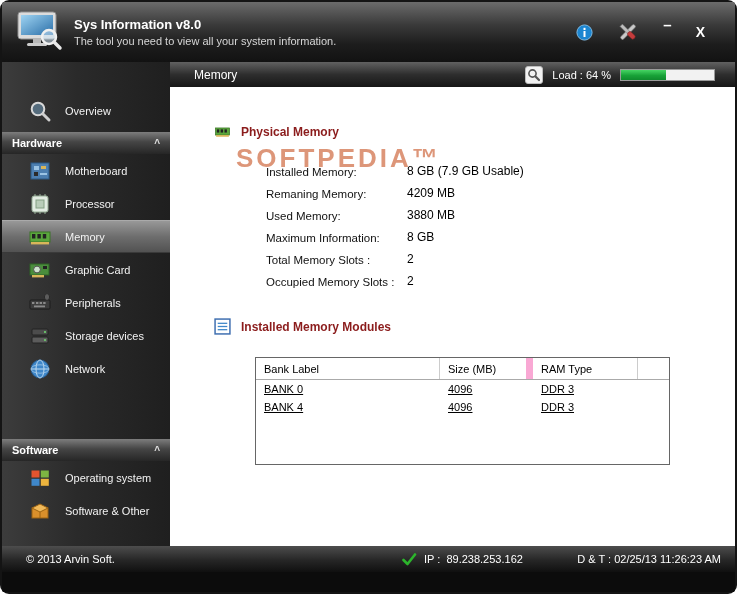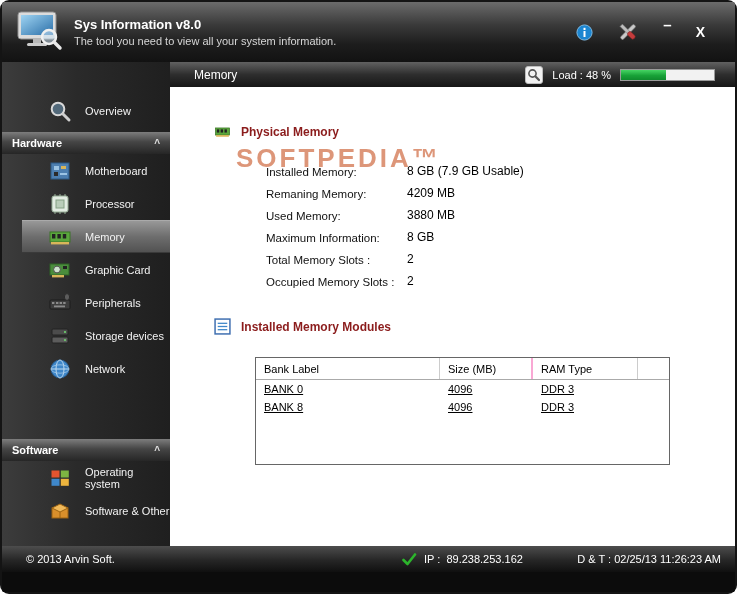--- a/index.html
+++ b/index.html
@@ -40,21 +40,20 @@
     background: linear-gradient(90deg, #3c3c3c 0%, #2a2a2a 45%, #1f1f1f 100%);
     display: flex; flex-direction: column;
     padding-top: 32px;
   }
   .side-item {
     height: 33px; flex: 0 0 33px;
     display: flex; align-items: center;
     padding-left: 26px; gap: 13px;
     color: #f2f2f2; font-size: 11px;
     cursor: pointer;
-    margin-left: 20px;
   }
   .side-item svg { flex: 0 0 24px; }
   .side-item.selected {
     background: linear-gradient(180deg, #989898 0%, #6e6e6e 50%, #525252 100%);
     border-top: 1px solid #aaaaaa; border-bottom: 1px solid #3a3a3a;
   }
   .section-header {
     height: 22px; flex: 0 0 22px;
     margin-top: 5px;
     background: linear-gradient(180deg, #7d7d7d 0%, #454545 45%, #262626 100%);
@@ -108,21 +107,21 @@
     margin: 22px 0 0 85px;
     width: 415px; height: 108px;
     border: 1px solid #666666;
     background: #ffffff;
     display: flex; flex-direction: column;
     font-size: 11px; color: #000000;
   }
   .t-header { display: flex; height: 22px; flex: 0 0 22px; border-bottom: 1px solid #aaaaaa; align-items: center; font-weight: normal; }
   .t-header span, .t-row span { padding-left: 8px; height: 100%; display: flex; align-items: center; }
   .c0 { width: 184px; border-right: 1px solid #cccccc; }
-  .c1 { width: 93px;  border-right: 2px solid #f9a8d4; }
+  .c1 { width: 93px;  border-right: 7px solid #f9a8d4; }
   .c2 { width: 105px; border-right: 1px solid #cccccc; }
   .c3 { flex: 1; }
   .t-row { display: flex; height: 18px; flex: 0 0 18px; align-items: center; cursor: default; text-decoration: underline; }
 
   
   .statusbar {
     flex: 0 0 26px; height: 26px;
     background: linear-gradient(180deg, #4d4d4d 0%, #262626 55%, #101010 100%);
     color: #ffffff; font-size: 11px;
     position: relative;
@@ -304,21 +303,21 @@
 
     <div class="main">
       <div class="main-header">
         <span>Memory</span>
         <div class="load-group">
           <svg width="18" height="18" viewBox="0 0 18 18" style="cursor:pointer">
             <rect x="0.5" y="0.5" width="17" height="17" rx="2.5" fill="#f2f2f2" stroke="#bdbdbd"></rect>
             <circle cx="7.5" cy="7.5" r="3.6" fill="none" stroke="#555555" stroke-width="1.6"></circle>
             <line x1="10.5" y1="10.5" x2="14" y2="14" stroke="#555555" stroke-width="2.2" stroke-linecap="round"></line>
           </svg>
-          <span class="load-label">Load : 48 %</span>
+          <span class="load-label">Load : 64 %</span>
           <div class="load-bar">
             <div class="load-fill" style="width: 48%;"></div>
           </div>
         </div>
       </div>
 
       <div class="content">
         <div class="watermark">SOFTPEDIA™</div>
 
         <div class="section-title phys">
@@ -376,21 +375,21 @@
             <span class="c2">RAM Type</span>
             <span class="c3"></span>
           </div>
           <div class="t-row">
             <span class="c0" style="border-right:none">BANK 0</span>
             <span class="c1" style="border-right:none">4096</span>
             <span class="c2" style="border-right:none">DDR 3</span>
             <span class="c3"></span>
           </div>
           <div class="t-row">
-            <span class="c0" style="border-right:none">BANK 8</span>
+            <span class="c0" style="border-right:none">BANK 4</span>
             <span class="c1" style="border-right:none">4096</span>
             <span class="c2" style="border-right:none">DDR 3</span>
             <span class="c3"></span>
           </div>
         </div>
       </div>
     </div>
   </div>
 
   <div class="statusbar">

